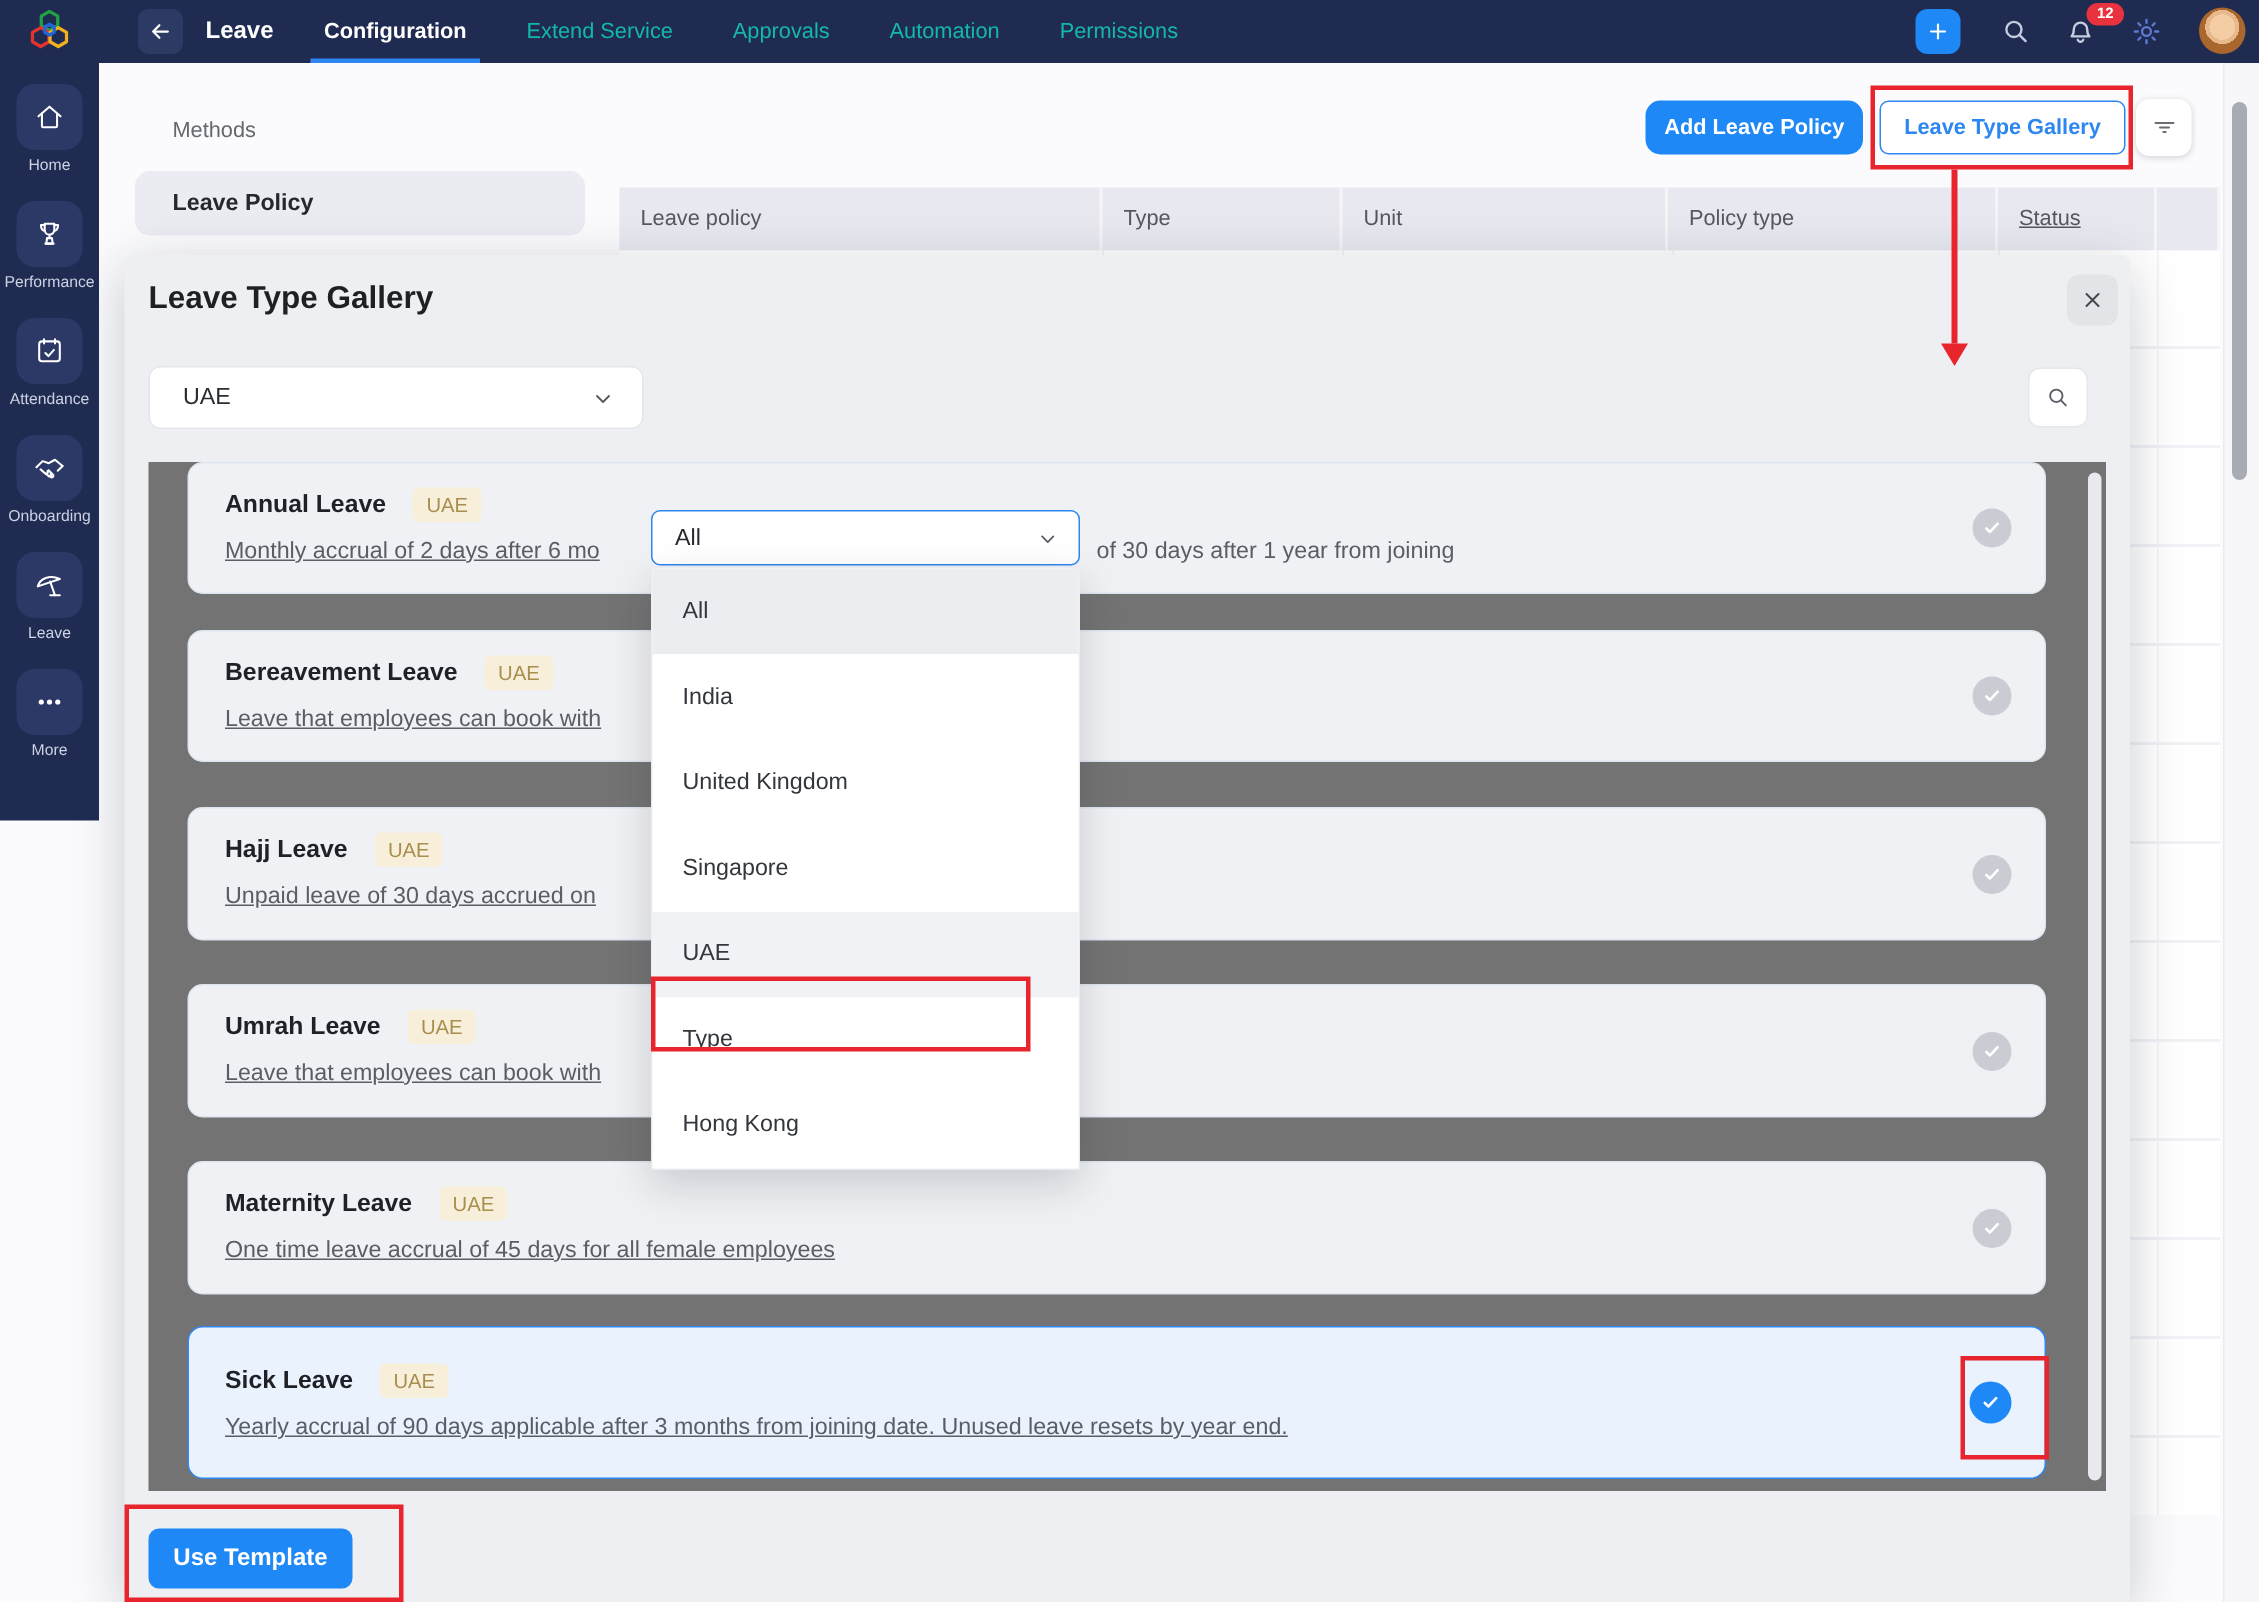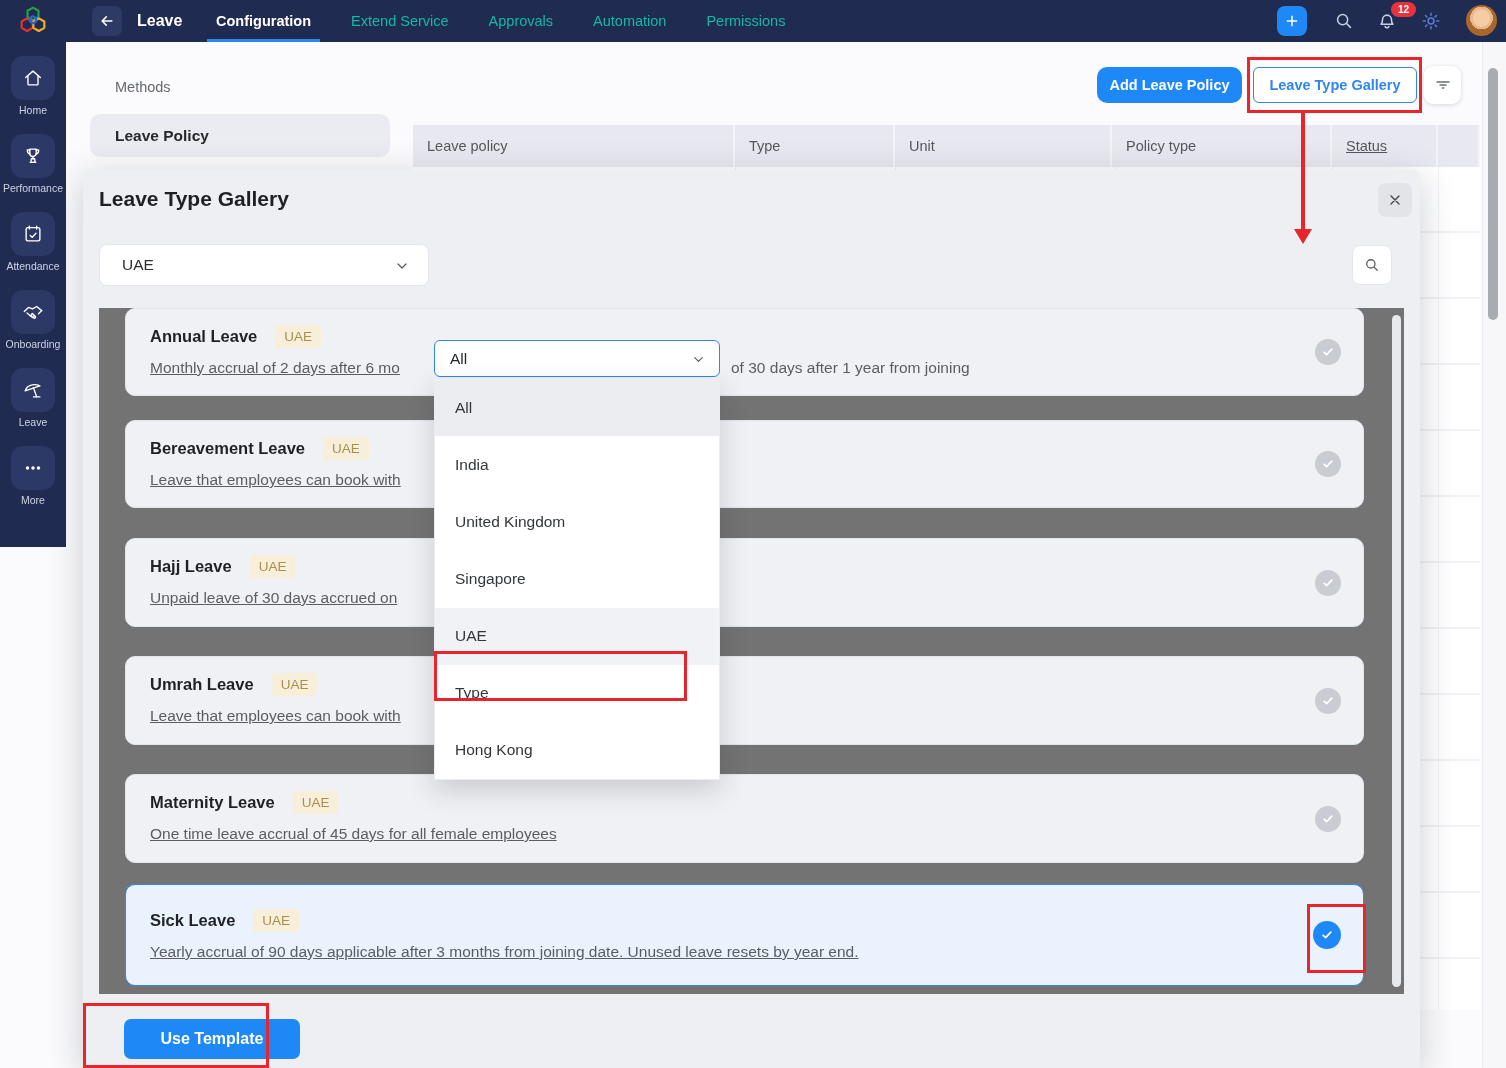--- a/index.html
+++ b/index.html
@@ -73,21 +73,21 @@
   .card { position:absolute; left:26px; width:1239px; background:#f0f1f4; border:1px solid #dde6f0; border-radius:10px; padding:14px 0 0 24px; cursor:pointer; }
   .card.selected { background:#e9f2fd; border:1.5px solid #2e86f0; padding-top:22px; }
   .card-title-row { display:flex; align-items:center; height:26px; }
   .card-title { font-size:16.5px; font-weight:bold; color:#1f2126; }
   .badge { margin-left:18px; background:#f8efdb; color:#a98e4e; font-size:13.5px; padding:4px 9px; border-radius:4px; }
   .card-desc { margin-top:8px; font-size:15.5px; color:#5a5e64; line-height:22px; white-space:nowrap; overflow:hidden;text-decoration:underline; }
   .desc-right { position:absolute; left:605px; top:48px; font-size:15.5px; color:#5a5e64; line-height:22px; }
   .check { position:absolute; right:22px; top:50%; transform:translateY(-50%); width:26px; height:26px; border-radius:50%; background:#c9ccd2; display:flex; align-items:center; justify-content:center; }
   .check svg { width:14px; height:14px; stroke:#fff; stroke-width:3; fill:none; stroke-linecap:round; stroke-linejoin:round; }
   .check.checked { width:28px; height:28px; background:#1e88f7; }
-  .use-template-btn { position:absolute; left:16px; top:849px; width:176px; height:40px; font-size:16px; border-radius:7px;margin-left:25px; }
+  .use-template-btn { position:absolute; left:16px; top:849px; width:136px; height:40px; font-size:16px; border-radius:7px; }
 
   
   .dd-select { position:absolute; left:434px; top:340px; width:286px; height:37px; background:#fff; border:1.5px solid #2e86f0; border-radius:6px; z-index:20; display:flex; align-items:center; cursor:pointer; }
   .dd-select .val { padding-left:15px; font-size:15.5px; color:#25282d; }
   .dd-select svg { position:absolute; right:13px; top:11px; width:15px; height:15px; stroke:#55585e; stroke-width:1.8; fill:none; stroke-linecap:round; stroke-linejoin:round; }
   .dd-panel { position:absolute; left:434px; top:378px; width:286px; height:402px; background:#fff; border:1px solid #ececf0; box-shadow:0 10px 26px rgba(30,34,50,.18); z-index:20; display:flex; flex-direction:column; }
   .dd-opt { flex:1; display:flex; align-items:center; padding-left:20px; font-size:15.5px; color:#33363c; cursor:pointer; }
   .dd-opt.hl { background:#ebedf0; }
   .dd-opt.hl2 { background:#f1f2f5; }
 

